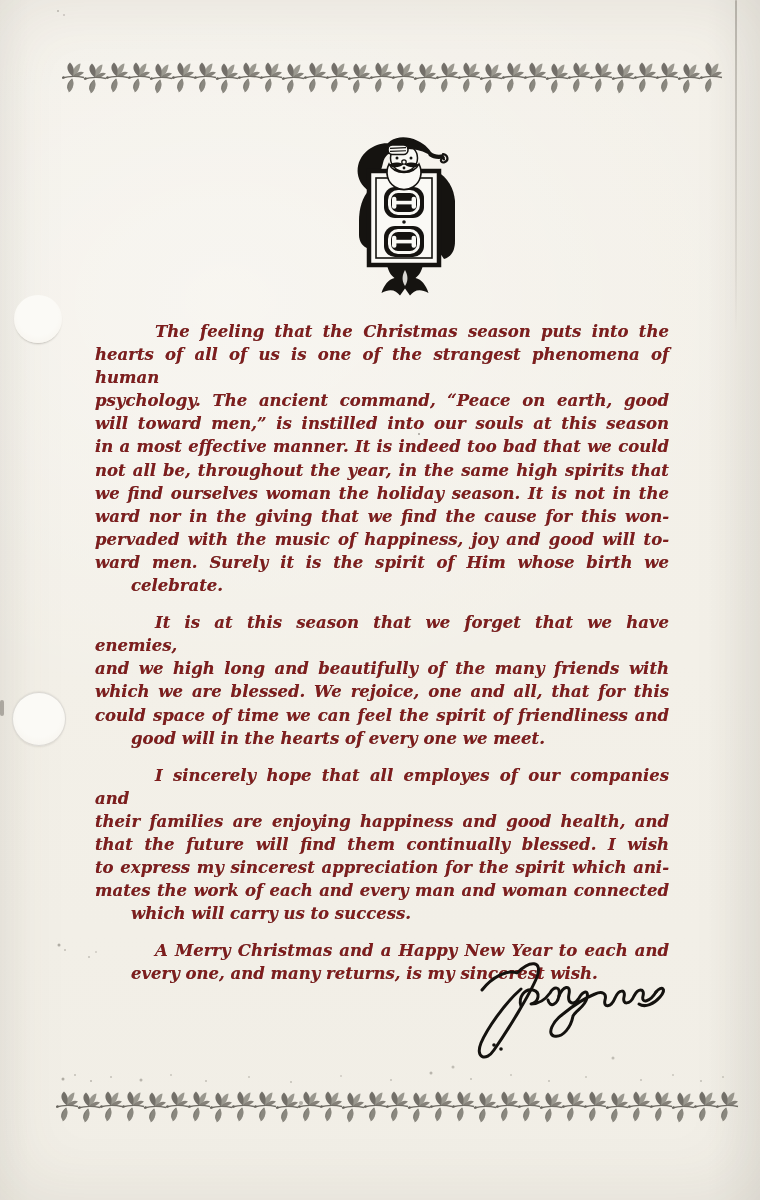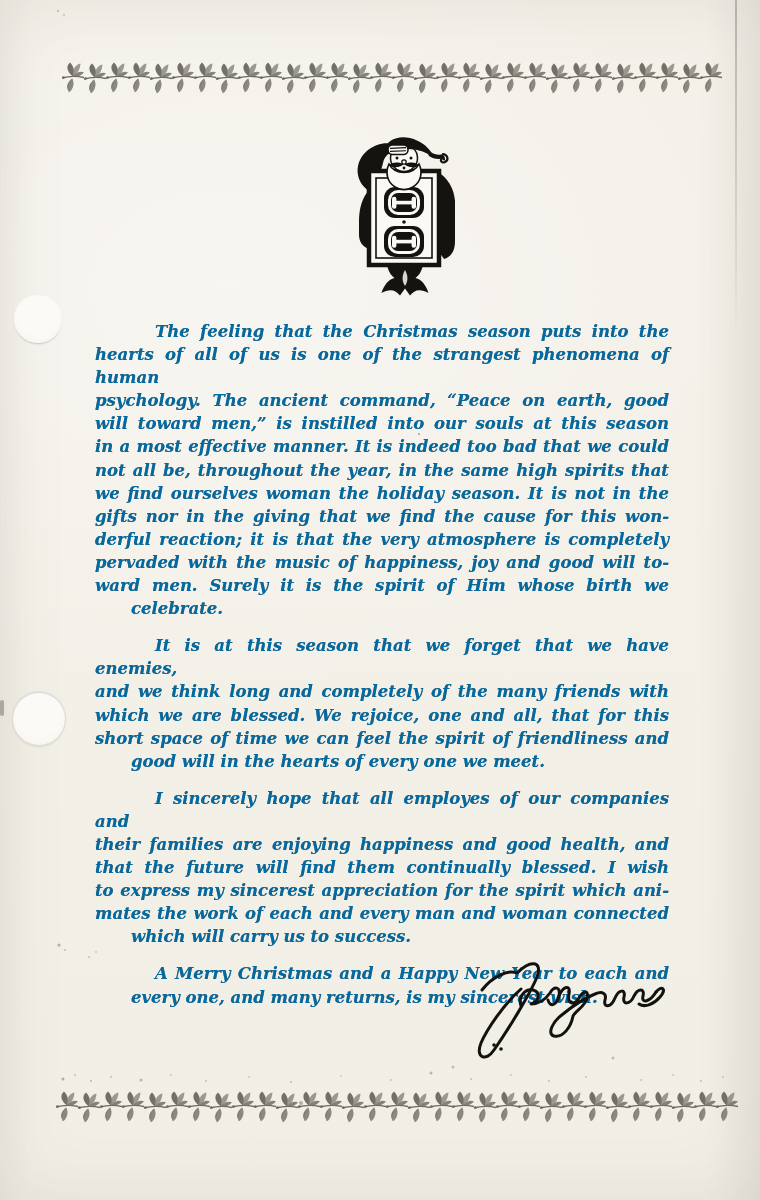--- a/index.html
+++ b/index.html
@@ -32,21 +32,21 @@
     box-shadow:0 2px 2px -1px rgba(70,65,55,0.28);}
   .punch-hole.h2{left:12px;top:692px;width:52px;height:52px;
     border:1px solid rgba(70,65,55,0.16);
     box-shadow:0 -1px 2px -1px rgba(70,65,55,0.22), 0 2px 2px -1px rgba(70,65,55,0.12);}
   .orn-row{position:absolute;display:block;}
   .orn-top{left:62px;top:61px;}
   .orn-bottom{left:56px;top:1090px;}
   .santa{position:absolute;left:344px;top:137px;}
   .letter{
     position:absolute;left:95px;top:320px;width:574px;
-    color:#0369a1;font-size:16.5px;line-height:23.1px;
+    color:#7f1d1d;font-size:16.5px;line-height:23.1px;
     font-style:italic;font-weight:bold;
     text-shadow:0 0 0.6px rgba(46,42,36,0.55);
   }
   .para{margin:0 0 14px 0;}
   .tline{text-align:justify;text-align-last:justify;}
   .tline.first{text-indent:60px;}
   .tline.lastline{text-align-last:left;margin-left:36px;}
   .signature{position:absolute;left:424px;top:952px;}
   .dust{position:absolute;left:0;top:0;width:2px;height:2px;border-radius:50%;background:transparent;
     box-shadow:
@@ -213,31 +213,30 @@
 
 <div class="letter">
   <div class="para">
     <div class="tline first">The feeling that the Christmas season puts into the</div>
     <div class="tline">hearts of all of us is one of the strangest phenomena of human</div>
     <div class="tline">psychology.  The ancient command, “Peace on earth, good</div>
     <div class="tline">will toward men,” is instilled into our souls at this season</div>
     <div class="tline">in a most effective manner.  It is indeed too bad that we could</div>
     <div class="tline">not all be, throughout the year, in the same high spirits that</div>
     <div class="tline">we find ourselves woman the holiday season.  It is not in the</div>
-    <div class="tline">gifts nor in the giving that we find the cause for this won-</div>
-    <div class="tline">derful reaction; it is that the very atmosphere is completely</div>
+    <div class="tline">ward nor in the giving that we find the cause for this won-</div>
     <div class="tline">pervaded with the music of happiness, joy and good will to-</div>
     <div class="tline">ward men.  Surely it is the spirit of Him whose birth we</div>
     <div class="tline lastline">celebrate.</div>
   </div>
   <div class="para">
     <div class="tline first">It is at this season that we forget that we have enemies,</div>
-    <div class="tline">and we think long and completely of the many friends with</div>
+    <div class="tline">and we high long and beautifully of the many friends with</div>
     <div class="tline">which we are blessed.  We rejoice, one and all, that for this</div>
-    <div class="tline">short space of time we can feel the spirit of friendliness and</div>
+    <div class="tline">could space of time we can feel the spirit of friendliness and</div>
     <div class="tline lastline">good will in the hearts of every one we meet.</div>
   </div>
   <div class="para">
     <div class="tline first">I sincerely hope that all employes of our companies and</div>
     <div class="tline">their families are enjoying happiness and good health, and</div>
     <div class="tline">that the future will find them continually blessed.  I wish</div>
     <div class="tline">to express my sincerest appreciation for the spirit which ani-</div>
     <div class="tline">mates the work of each and every man and woman connected</div>
     <div class="tline lastline">which will carry us to success.</div>
   </div>

